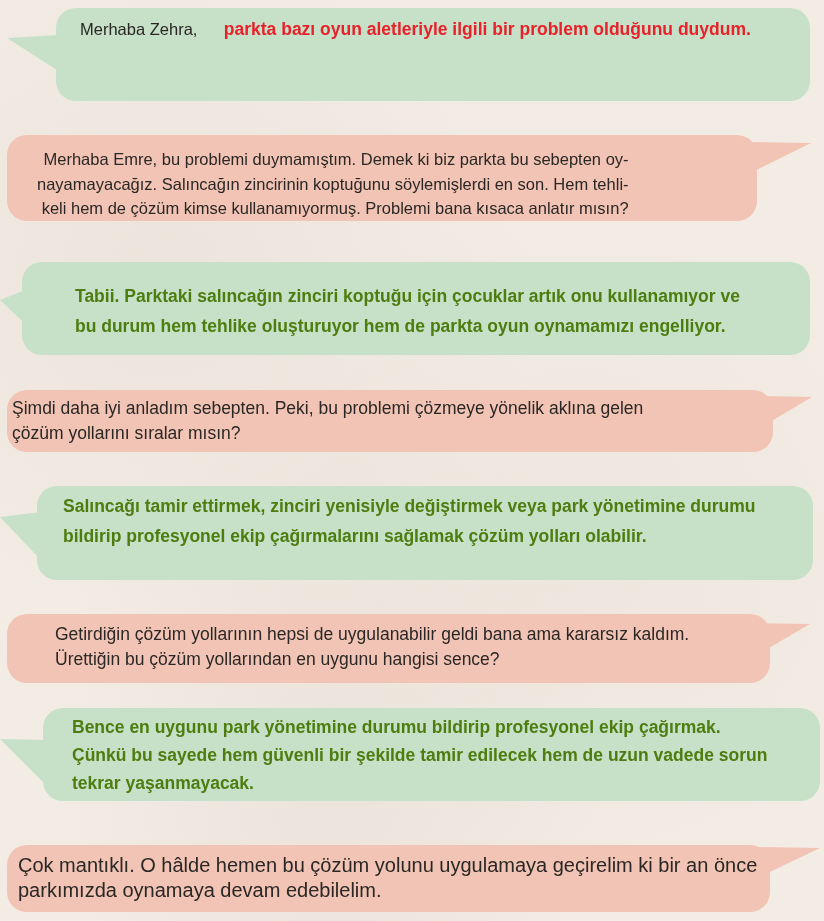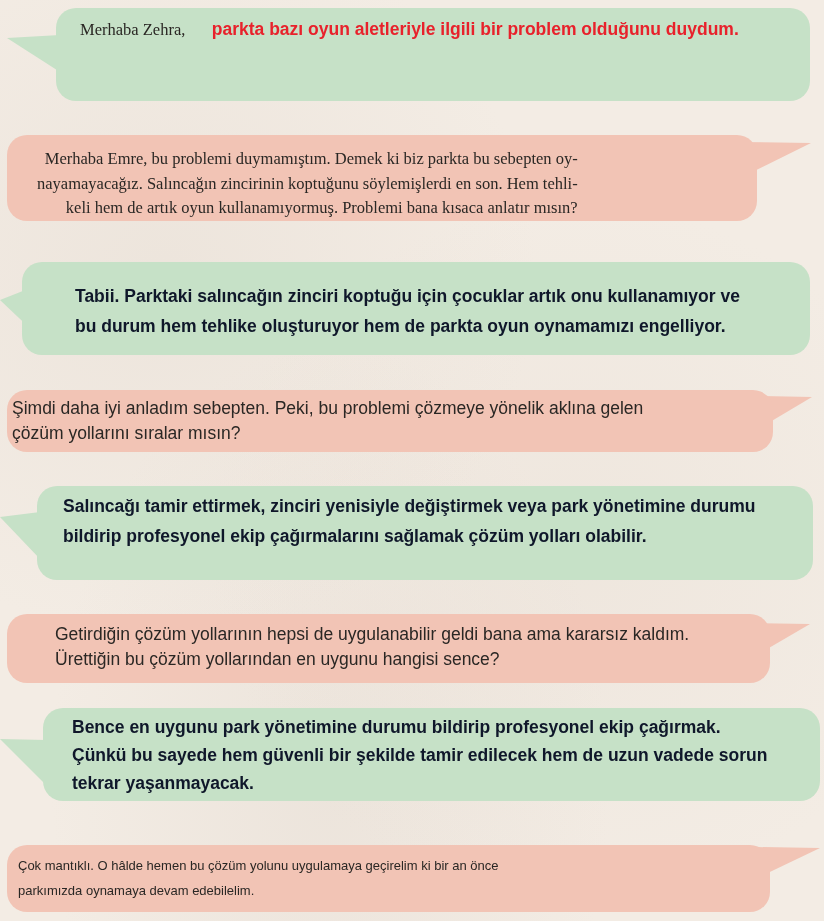--- a/index.html
+++ b/index.html
@@ -11,44 +11,44 @@
         radial-gradient(ellipse at 70% 60%, rgba(230,220,210,0.35) 0, rgba(0,0,0,0) 45%),
         radial-gradient(ellipse at 40% 85%, rgba(220,210,200,0.3) 0, rgba(0,0,0,0) 40%);
       font-family: "DejaVu Sans", sans-serif;
     }
     .bubble { position: absolute; border-radius: 20px; box-sizing: border-box; }
     .green { background: #c6e1c7; }
     .pink { background: #f2c4b5; }
     .tail { position: absolute; }
     .txt { position: absolute; font-size: 17px; line-height: 27px; color: #2a2724; }
     .red { color: #e8212b; font-weight: bold; font-family: "Liberation Sans", sans-serif; }
-    .plain { font-family: Liberation Serif, serif; font-size: 16.5px; }
+    .plain { font-family: Liberation Sans, sans-serif; font-size: 16.5px; }
     .cond { font-family: "Liberation Sans", sans-serif; font-size: 18.5px; }
-    .redbold { color: #0f172a; font-weight: bold; font-family: "Liberation Sans", sans-serif; font-size: 18px; line-height: 30px; }
+    .redbold { color: #4d7c0f; font-weight: bold; font-family: "Liberation Sans", sans-serif; font-size: 18px; line-height: 30px; }
   </style>
 </head>
 <body>
 
 <svg class="tail" style="left:0;top:30px" width="62" height="50">
     <polygon points="7,8 60,5 60,42" fill="#c6e1c7"></polygon>
   </svg>
 <div class="bubble green" style="left:56px;top:8px;width:754px;height:93px;"></div>
 <div class="txt" style="left:80px;top:16px;white-space:nowrap;">
   <span class="plain">Merhaba Zehra,</span>
   <span class="red" style="font-size:17.5px;margin-left:21px;">parkta bazı oyun aletleriyle ilgili bir problem olduğunu duydum.</span>
 </div>
 
 <svg class="tail" style="left:740px;top:138px" width="76" height="50">
     <polygon points="0,4 71,5 0,40" fill="#f2c4b5"></polygon>
   </svg>
 <div class="bubble pink" style="left:7px;top:135px;width:750px;height:86px;"></div>
 <div class="txt plain" style="left:37px;top:147px;line-height:24.5px;white-space:nowrap;text-align:right;">
   <div>Merhaba Emre, bu problemi duymamıştım. Demek ki biz parkta bu sebepten oy-</div>
   <div>nayamayacağız. Salıncağın zincirinin koptuğunu söylemişlerdi en son. Hem tehli-</div>
-  <div>keli hem de artık oyun kullanamıyormuş. Problemi bana kısaca anlatır mısın?</div>
+  <div>keli hem de çözüm kimse kullanamıyormuş. Problemi bana kısaca anlatır mısın?</div>
 </div>
 
 <svg class="tail" style="left:0;top:280px" width="40" height="60">
     <polygon points="0,20 38,5 38,56" fill="#c6e1c7"></polygon>
   </svg>
 <div class="bubble green" style="left:22px;top:262px;width:788px;height:93px;"></div>
 <div class="redbold" style="position:absolute;left:75px;top:281px;white-space:nowrap;font-size:17.5px;">
   <div>Tabii. Parktaki salıncağın zinciri koptuğu için çocuklar artık onu kullanamıyor ve</div>
   <div>bu durum hem tehlike oluşturuyor hem de parkta oyun oynamamızı engelliyor.</div>
 </div>
@@ -87,16 +87,16 @@
 <div class="redbold" style="position:absolute;left:72px;top:713px;white-space:nowrap;font-size:17.5px;line-height:28px;">
   <div>Bence en uygunu park yönetimine durumu bildirip profesyonel ekip çağırmak.</div>
   <div>Çünkü bu sayede hem güvenli bir şekilde tamir edilecek hem de uzun vadede sorun</div>
   <div>tekrar yaşanmayacak.</div>
 </div>
 
 <svg class="tail" style="left:755px;top:845px" width="68" height="42">
     <polygon points="0,2 65,3 0,34" fill="#f2c4b5"></polygon>
   </svg>
 <div class="bubble pink" style="left:7px;top:845px;width:763px;height:67px;"></div>
-<div class="txt cond" style="left:18px;top:853px;line-height:25px;white-space:nowrap;font-size:13px;">
+<div class="txt cond" style="left:18px;top:853px;line-height:25px;white-space:nowrap;font-size:20px;">
   <div>Çok mantıklı. O hâlde hemen bu çözüm yolunu uygulamaya geçirelim ki bir an önce</div>
   <div>parkımızda oynamaya devam edebilelim.</div>
 </div>
 
 </body></html>

